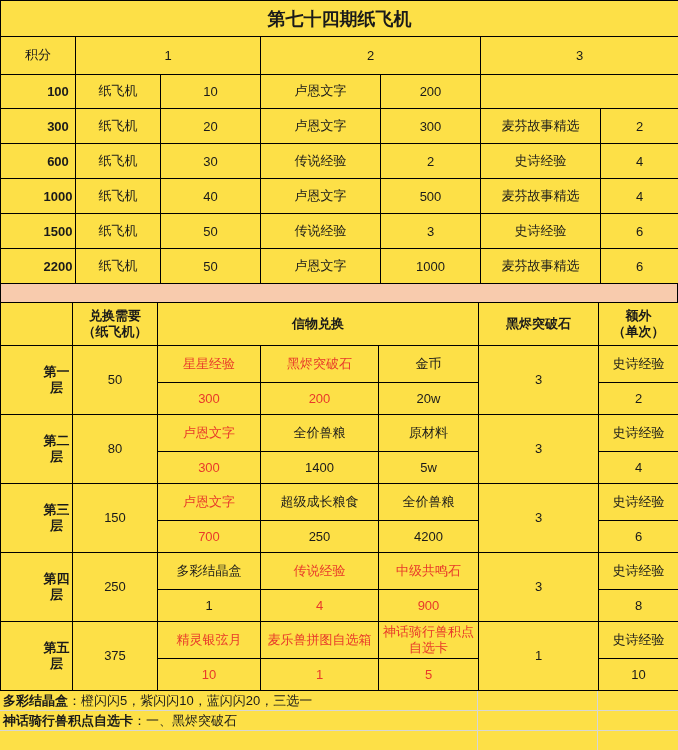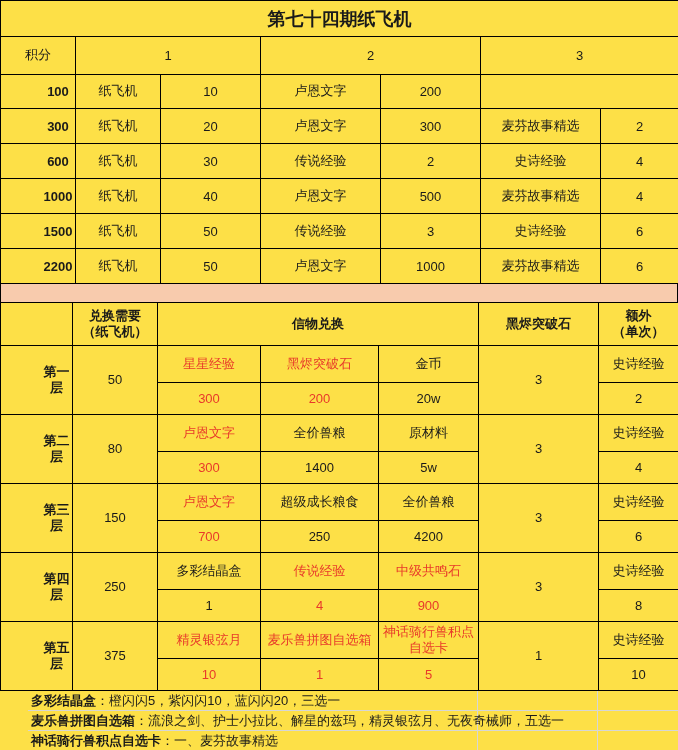--- a/index.html
+++ b/index.html
@@ -30,21 +30,21 @@
   
   .t2 { height:388px; }
   .t2-hdr td { height:43px; font-weight:bold; line-height:1.25; }
   .t2 tr.nr td { height:37px; line-height:1.2; }
   .t2 tr.vr td { height:32px; }
 
   
   .notes { position:relative; width:678px; height:60px; font-size:13px; }
   .note { height:20px; line-height:19px; padding-left:3px;
           border-bottom:1px solid var(--gridline,#d6d6d6);
-          white-space:nowrap; position:relative; z-index:1;margin-left:28px; }
+          white-space:nowrap; position:relative; z-index:1; }
   .note b { font-weight:bold; }
   .vline { position:absolute; top:0; bottom:0; width:1px;
            background:var(--gridline,#d6d6d6); z-index:0; }
   .vline1 { left:477px; }
   .vline2 { left:597px; }
 </style>
 </head>
 <body>
 
 <div class="sheet">
@@ -231,17 +231,16 @@
       <td class="red">5</td>
       <td>10</td>
     </tr>
   </tbody>
     </table>
 
   <div class="notes">
     <div class="vline vline1"></div>
     <div class="vline vline2"></div>
     <div class="note"><b>多彩结晶盒</b><span>：橙闪闪5，紫闪闪10，蓝闪闪20，三选一</span></div>
-    <div class="note"><b>麦乐兽拼图自选箱</b><span>：流浪之剑、护士小拉比、解星的兹玛，精灵银弦月、无夜奇械师，五选一</span></div>
-    <div class="note"><b>神话骑行兽积点自选卡</b><span>：一、麦芬故事精选</span></div>
+    <div class="note"><b>神话骑行兽积点自选卡</b><span>：一、黑烬突破石</span></div>
   </div>
 
 </div>
 
 </body></html>

